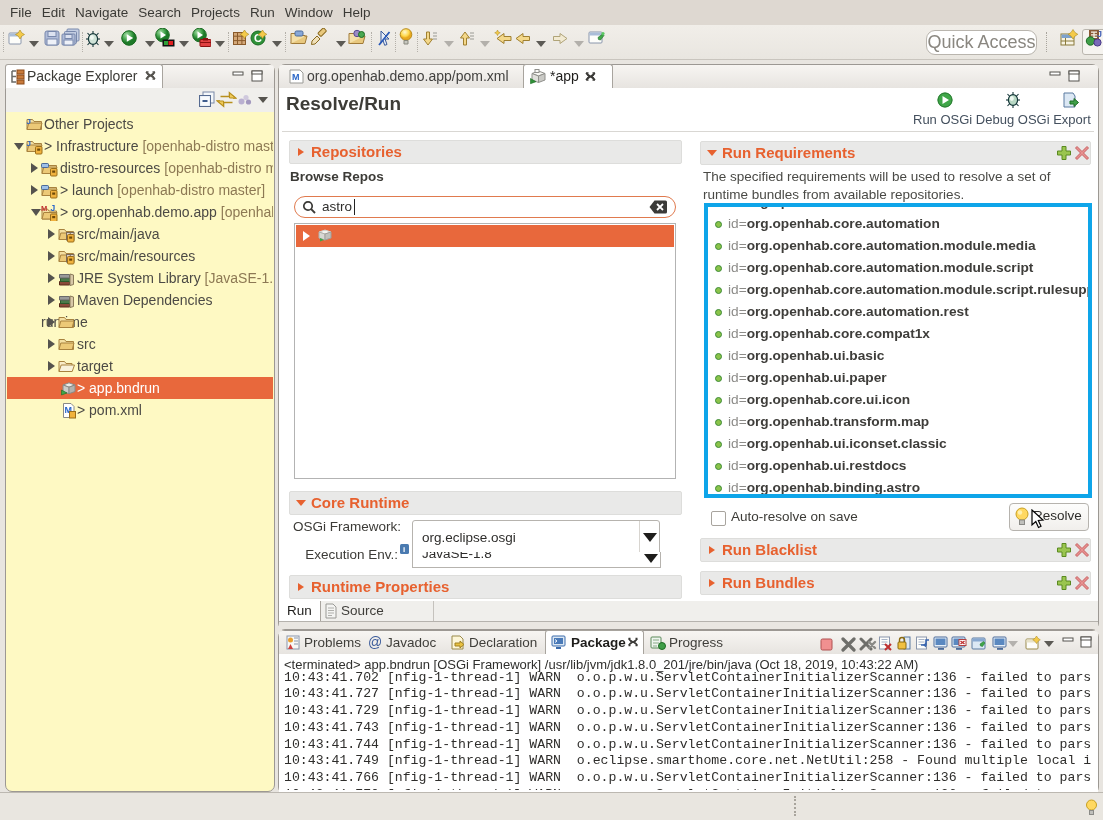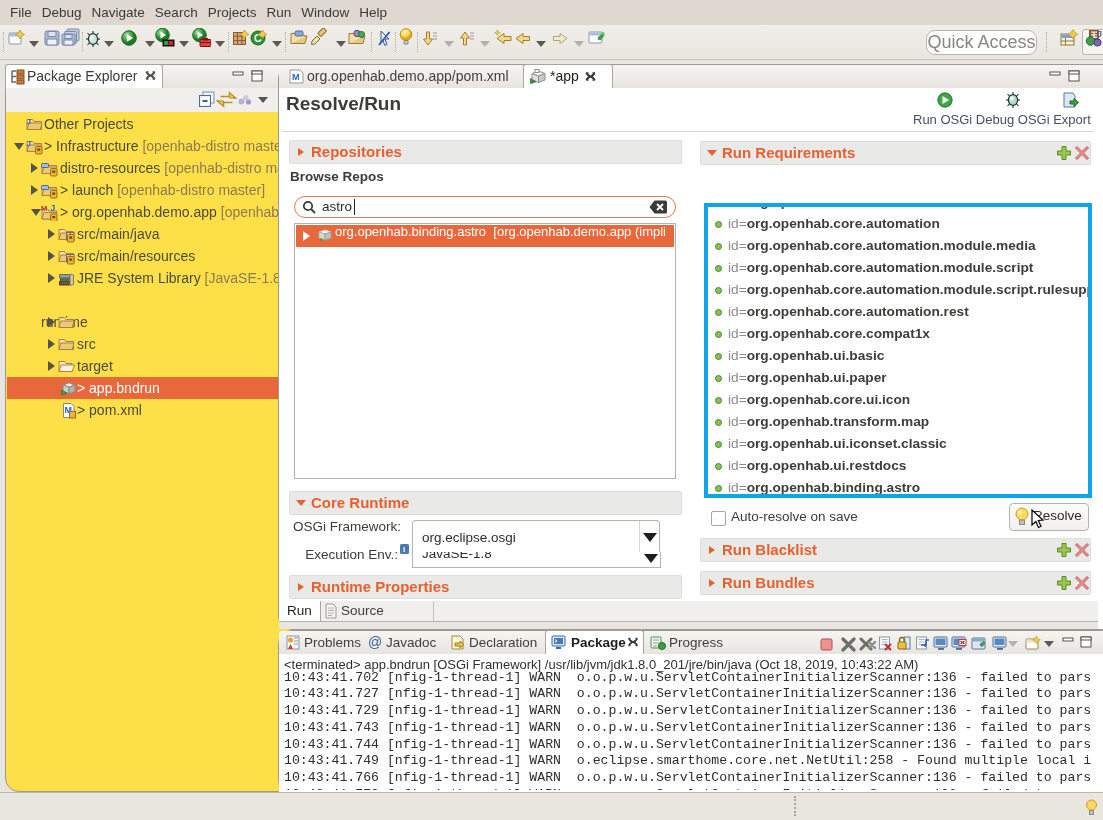--- a/index.html
+++ b/index.html
@@ -17,21 +17,21 @@
   .tsep{position:absolute;top:7px;width:1px;height:20px;
         border-left:1px dotted #b4b0a9;}
   .ticon{position:absolute;top:5px;}
   .tarr{position:absolute;top:16px;width:0;height:0;
         border-left:5px solid transparent;border-right:5px solid transparent;
         border-top:6px solid #5c5a55;}
   #qa{position:absolute;left:926px;top:5px;width:109px;height:23px;
       background:#fff;border:1px solid #b9b5ae;border-radius:9px;
       color:#8a8780;font-size:18px;text-align:center;line-height:23px;}
   
-  .panel{position:absolute;background:#fde047;border:1px solid #9c9893;border-radius:14px;padding-left:48px;}
+  .panel{position:absolute;background:#fef9c3;border:1px solid #9c9893;border-radius:7px;}
   .tabbar{position:absolute;left:0;top:0;right:0;height:23px;
           background:linear-gradient(#f7f5f2,#e7e4e0);
           border-bottom:1px solid #c3bfb9;border-radius:3px 3px 0 0;}
   .tab-act{position:absolute;top:-1px;height:24px;background:#fff;
            border:1px solid #a8a49e;border-bottom:none;
            border-radius:3px 3px 0 0;}
   .tabtext{font-size:14px;color:#3c3b37;}
   .minmax{position:absolute;top:4px;}
   
   .trow{position:absolute;left:1px;right:1px;height:22px;line-height:22px;
@@ -64,21 +64,21 @@
             border-radius:50%;background:#8bc34a;border:1px solid #3d8b37;
             box-sizing:border-box;}
   
   #console-text{font-family:"Liberation Mono",monospace;font-size:13.2px;
                 line-height:16.8px;color:#2e2d2b;white-space:pre;}
   .ctab{position:absolute;top:0;height:23px;line-height:23px;font-size:13.5px;color:#3f3e3a;white-space:nowrap;}
 </style>
 </head>
 <body>
 
-<div id="menubar" class="abs"><span>File</span><span>Debug</span><span>Navigate</span><span>Search</span><span>Projects</span><span>Run</span><span>Window</span><span>Help</span></div>
+<div id="menubar" class="abs"><span>File</span><span>Edit</span><span>Navigate</span><span>Search</span><span>Projects</span><span>Run</span><span>Window</span><span>Help</span></div>
 
 <div id="toolbar" class="abs">
   <div class="tsep" style="left:3px"></div>
   <svg class="ticon" style="left:8px;top:4px" width="18" height="18">
       <rect x="1" y="4" width="12" height="11" rx="1" fill="#fdfdfa" stroke="#8a96ac"></rect>
       <rect x="1.5" y="4.5" width="11" height="3" fill="#aabdd8"></rect>
       <path d="M12 1 l1.7 2.8 2.8 1.7 -2.8 1.7 -1.7 2.8 -1.7-2.8 -2.8-1.7 2.8-1.7z" fill="#f4ca4a" stroke="#a8861a" stroke-width=".6"></path>
     </svg>
   <div class="tarr" style="left:29px;opacity:1"></div>
   <svg class="ticon" style="left:44px;top:5px" width="16" height="16">
@@ -329,20 +329,26 @@
           <line x1="12.25" y1="6.5" x2="12.25" y2="14" stroke="#7a6a58"></line>
           <rect x="9.5" y="8.5" width="6.5" height="7.5" rx="1" fill="#f0b23e" stroke="#9a6e1a"></rect>
           <rect x="11.2" y="10.5" width="3" height="2.2" fill="#6e4a08"></rect>
         </svg><span style="margin-left:70px">src/main/resources</span></div>
     <div class="trow" style="top:155px"><div class="exp closed" style="left:41px"></div><svg class="ticn" style="left:51px" width="18" height="17">
           <path d="M1.5 11.5 h10 v3.5 h-10z" fill="#8a4a3a" stroke="#5a2a1a"></path>
           <path d="M2.5 8 h10 v3.5 h-10z" fill="#4a7a4a" stroke="#2a5a2a"></path>
           <path d="M1.5 4.5 h10 v3.5 h-10z" fill="#9a9a9a" stroke="#6a6a6a"></path>
           <path d="M12 4 l3.5 1 v9.5 l-3.5 1z" fill="#d8c8a8" stroke="#8a7a5a"></path>
         </svg><span style="margin-left:70px">JRE System Library <span class="dec">[JavaSE-1.8]</span></span></div>
+    <div class="trow" style="top:177px"><div class="exp closed" style="left:41px"></div><svg class="ticn" style="left:51px" width="18" height="17">
+          <path d="M1.5 11.5 h10 v3.5 h-10z" fill="#8a4a3a" stroke="#5a2a1a"></path>
+          <path d="M2.5 8 h10 v3.5 h-10z" fill="#4a7a4a" stroke="#2a5a2a"></path>
+          <path d="M1.5 4.5 h10 v3.5 h-10z" fill="#9a9a9a" stroke="#6a6a6a"></path>
+          <path d="M12 4 l3.5 1 v9.5 l-3.5 1z" fill="#d8c8a8" stroke="#8a7a5a"></path>
+        </svg><span style="margin-left:70px">Maven Dependencies</span></div>
     <div class="trow" style="top:199px"><div class="exp closed" style="left:41px"></div><svg class="ticn" style="left:51px" width="18" height="17">
           <path d="M1 13.5 V3.5 h5.5 l1.5 2 H15.5 V13.5z" fill="#f3dfa2" stroke="#a8823e"></path>
           <path d="M1 13.5 L2.8 7 H16 L14.2 13.5z" fill="#ecc977" stroke="#a8823e"></path>
         </svg><span style="margin-left:34px">runtime</span></div>
     <div class="trow" style="top:221px"><div class="exp closed" style="left:41px"></div><svg class="ticn" style="left:51px" width="18" height="17">
           <path d="M1 13.5 V3.5 h5.5 l1.5 2 H15.5 V13.5z" fill="#f3dfa2" stroke="#a8823e"></path>
           <path d="M1 13.5 L2.8 7 H16 L14.2 13.5z" fill="#ecc977" stroke="#a8823e"></path>
         </svg><span style="margin-left:70px">src</span></div>
     <div class="trow" style="top:243px"><div class="exp closed" style="left:41px"></div><svg class="ticn" style="left:51px" width="18" height="17">
           <path d="M1 13.5 V3.5 h5.5 l1.5 2 H14 V7" fill="#f8ecc8" stroke="#a8823e"></path>
@@ -431,21 +437,21 @@
     </div>
     <div style="position:absolute;left:15px;top:135px;width:380px;height:254px;border:1px solid #b3b3b3;background:#fff;">
       <div style="position:absolute;left:1px;top:1px;right:1px;height:22px;background:#e8683c;"></div>
       <div class="exp closed" style="position:absolute;left:8px;top:7px;border-left-color:#fff;"></div>
       <svg style="position:absolute;left:21px;top:3px" width="18" height="17">
           <path d="M3 5 l6-2 6 2 -6 2z" fill="#f4f4f0" stroke="#d0d0cc"></path>
           <path d="M3 5 v6 l6 2 v-6z" fill="#d8d8d4" stroke="#b0b0ac"></path>
           <path d="M15 5 v6 l-6 2 v-6z" fill="#c0c0bc" stroke="#a0a09c"></path>
           <path d="M4 11 l4 2 -4 1.5z" fill="#3fa648"></path>
         </svg>
-    <span style="position:absolute;left:40px;top:0;font-size:13px;color:#fff;white-space:nowrap;overflow:hidden;width:338px;">org.openhab.binding.astro&nbsp; [org.openhab.demo.app (impli</span>
+    <span style="position:absolute;left:40px;top:20px;font-size:13px;color:#fff;white-space:nowrap;overflow:hidden;width:338px;">org.openhab.binding.astro&nbsp; [org.openhab.demo.app (impli</span>
     </div>
     <div class="secbar" style="top:403px;left:10px;"><span class="secarrow-o"></span><b>Core Runtime</b></div>
     <div style="position:absolute;left:0px;top:431px;width:122px;text-align:right;font-size:13.5px;color:#3c3b37;">OSGi Framework:</div>
     <div style="position:absolute;left:133px;top:432px;width:246px;height:33px;background:#fff;border:1px solid #b6b3ae;border-radius:3px;">
       <span style="position:absolute;left:9px;top:9px;font-size:13.5px;color:#2e2d2b;">org.eclipse.osgi</span>
       <div style="position:absolute;right:19px;top:0;width:1px;height:33px;background:#d8d5d0;"></div>
       <div style="position:absolute;right:2px;top:12px;width:0;height:0;border-left:7px solid transparent;border-right:7px solid transparent;border-top:9px solid #1e1d1b;"></div>
     </div>
     <div style="position:absolute;left:0px;top:459px;width:119px;text-align:right;font-size:13.5px;color:#3c3b37;">Execution Env.:</div>
     <svg style="position:absolute;left:121px;top:456px" width="10" height="11">
@@ -459,20 +465,21 @@
     <div class="secbar" style="top:487px;left:10px;"><span class="secarrow-c"></span><b>Runtime Properties</b></div>
 
     <div class="secbar" style="top:53px;left:421px;width:389px;"><span class="secarrow-o"></span><b>Run Requirements</b>
       <svg class="plusicn" style="left:355px" width="16" height="16">
           <path d="M6 1.5 h4 v4.5 h4.5 v4 H10 v4.5 H6 V10 H1.5 V6 H6z" fill="#9ac54f" stroke="#5a8a20" stroke-width="1"></path>
         </svg>
       <svg class="xicn" style="left:373px" width="16" height="16">
           <path d="M3 1.5 L8 6.5 L13 1.5 L14.5 3 L9.5 8 L14.5 13 L13 14.5 L8 9.5 L3 14.5 L1.5 13 L6.5 8 L1.5 3z" fill="#e89090" stroke="#c86060"></path>
         </svg>
     </div>
+    <div style="position:absolute;left:424px;top:80px;width:390px;font-size:13.5px;color:#4a4a46;line-height:18px;">The specified requirements will be used to resolve a set of runtime bundles from available repositories.</div>
     <div style="position:absolute;left:425px;top:115px;width:380px;height:287px;border:4px solid #0ea5e9;background:#fff;overflow:hidden;">
       <div class="req" style="top:-16px">id=<b>org.openhab.core.audio</b></div>
       <div class="req" style="top:6px"><span class="dot"></span>id=<b>org.openhab.core.automation</b></div>
       <div class="req" style="top:28px"><span class="dot"></span>id=<b>org.openhab.core.automation.module.media</b></div>
       <div class="req" style="top:50px"><span class="dot"></span>id=<b>org.openhab.core.automation.module.script</b></div>
       <div class="req" style="top:72px"><span class="dot"></span>id=<b>org.openhab.core.automation.module.script.rulesuppo</b></div>
       <div class="req" style="top:94px"><span class="dot"></span>id=<b>org.openhab.core.automation.rest</b></div>
       <div class="req" style="top:116px"><span class="dot"></span>id=<b>org.openhab.core.compat1x</b></div>
       <div class="req" style="top:138px"><span class="dot"></span>id=<b>org.openhab.ui.basic</b></div>
       <div class="req" style="top:160px"><span class="dot"></span>id=<b>org.openhab.ui.paper</b></div>

